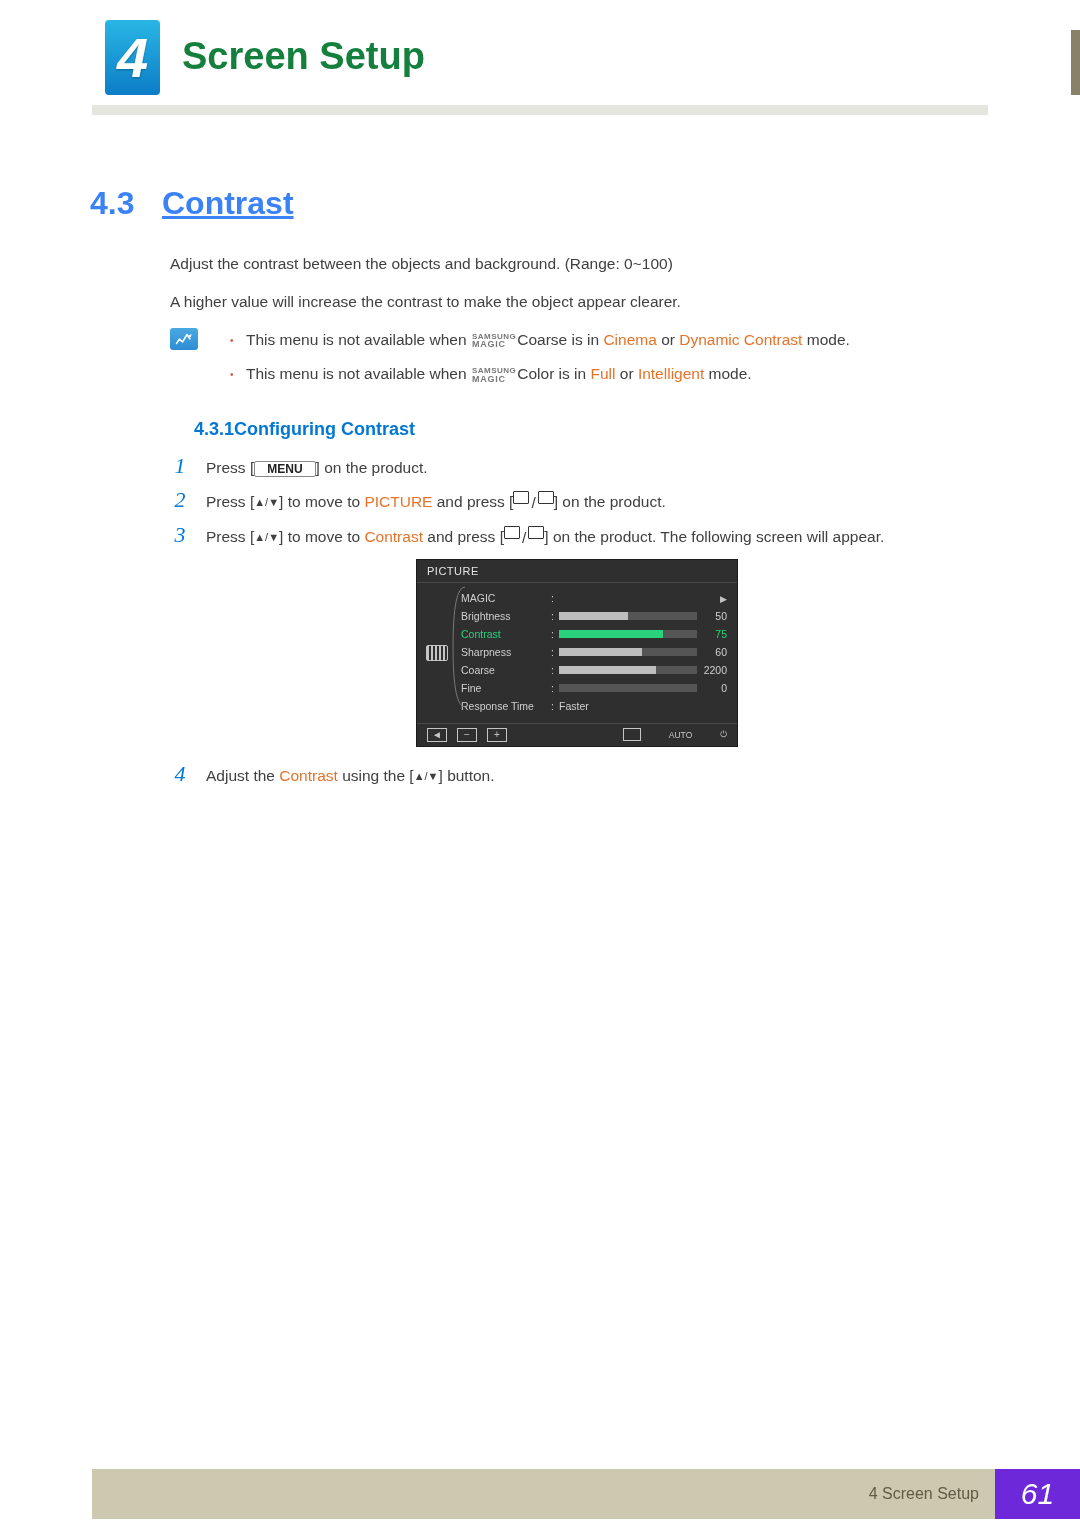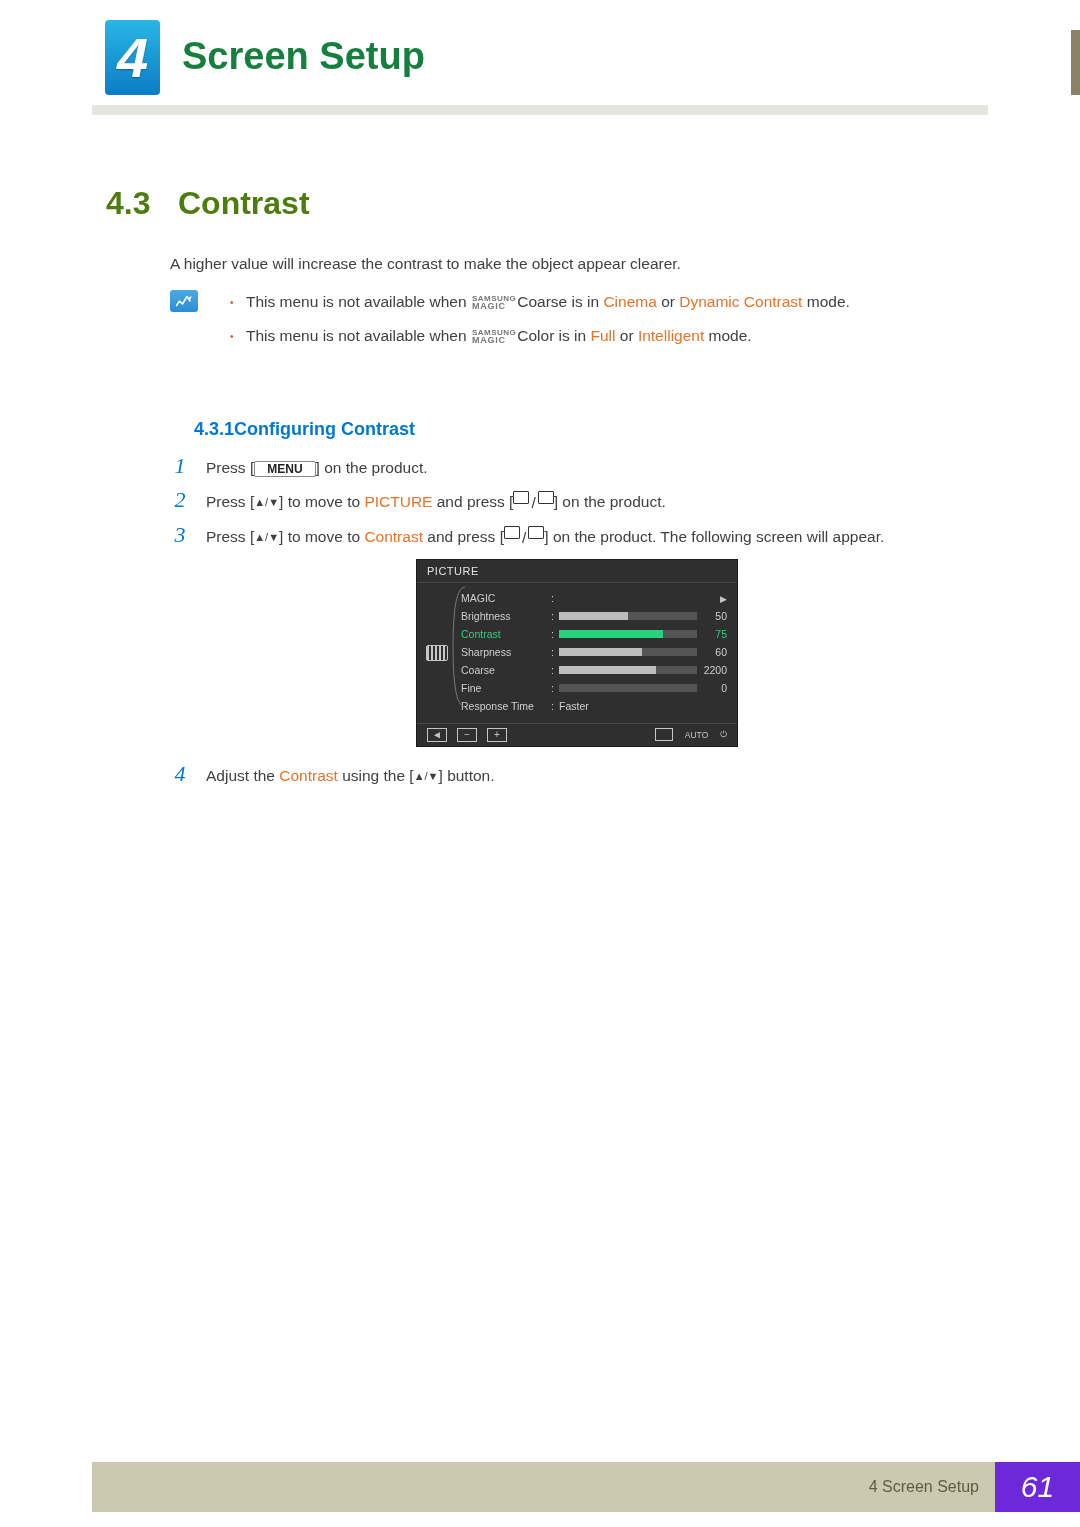--- a/index.html
+++ b/index.html
@@ -50,25 +50,26 @@
   .thin-line {
     position: absolute;
     left: 92px;
     top: 105px;
     width: 896px;
     height: 10px;
     background: #e6e6e0;
   }
   .section-heading {
     position: absolute;
-    left: 106px;
+    left: 90px;
     top: 185px;
     font-size: 32px;
     font-weight: bold;
-    color: #4d7c0f;
+    color: #3b82f6;
+    text-decoration: underline;
   }
   .section-heading .num { display: inline-block; width: 72px; }
   .body {
     position: absolute;
     left: 170px;
     top: 252px;
     width: 800px;
     font-size: 15.5px;
     line-height: 1.55;
   }
@@ -206,34 +207,34 @@
   }
   .osd-foot {
     display:flex;
     align-items:center;
     justify-content:space-between;
     padding: 4px 10px;
     border-top: 1px solid #494949;
   }
   .osd-foot-left { display:flex; gap:10px; }
   .osd-fb { width:18px; height:12px; border:1px solid #c5c5c5; display:flex; align-items:center; justify-content:center; font-size:10px; color:#c5c5c5;}
-  .osd-foot-right { display:flex; gap:12px; align-items:center; font-size:8.5px; color:#c5c5c5; }
+  .osd-foot-right { display:flex; gap:28px; align-items:center; font-size:8.5px; color:#c5c5c5; }
   .osd-ficon { width:16px; height:11px; border:1px solid #c5c5c5;}
   .osd .tri { font-size:9px; color:#c5c5c5; }
   .side-stub {
     position:absolute;
     right: 0;
     top: 30px;
     width: 9px;
     height: 65px;
     background: #8a8268;
   }
   .footer {
     position: absolute;
-    bottom: 15px;
+    bottom: 8px;
     left: 0;
     width: 1080px;
     height: 50px;
     display:flex;
   }
   .footer-bar {
     flex:1;
     background: #cdc9b0;
     display:flex;
     align-items:center;
@@ -269,20 +270,21 @@
     <div class="chapter-title">Screen Setup</div>
   </div>
   <div class="thin-line"></div>
   <div class="side-stub"></div>
 
   <div class="section-heading">
     <span class="num">4.3</span><span>Contrast</span>
   </div>
 
   <div class="body">
+    <p>Adjust the contrast between the objects and background. (Range: 0~100)</p>
     <p>A higher value will increase the contrast to make the object appear clearer.</p>
 
     <div class="note-row">
       <div class="note-icon">
         <svg viewBox="0 0 24 20">
             <path d="M2 16 L6 10 L10 14 L16 4 L20 10" stroke="#fff" stroke-width="2" fill="none" stroke-linecap="round" stroke-linejoin="round"></path>
             <path d="M18 6 L22 3 L21 8 Z" fill="#fff"></path>
           </svg>
       </div>
       <ul class="note-list">

